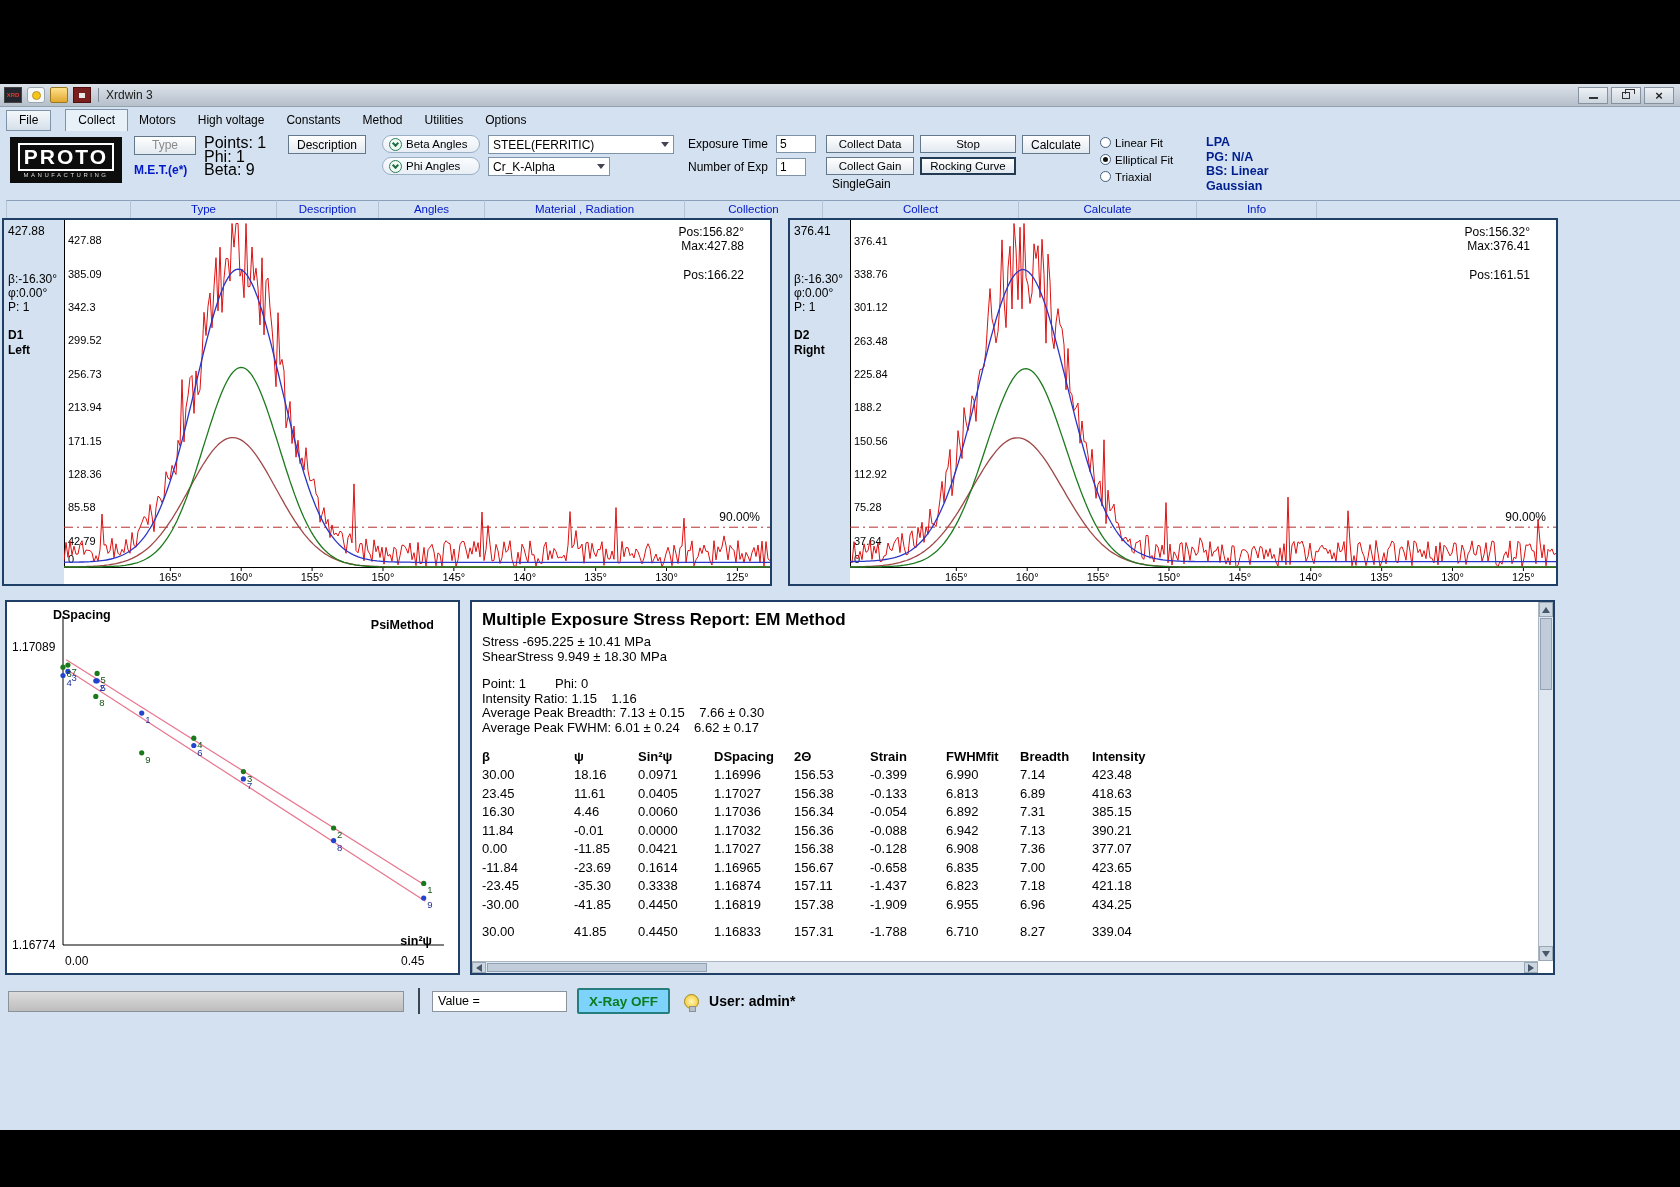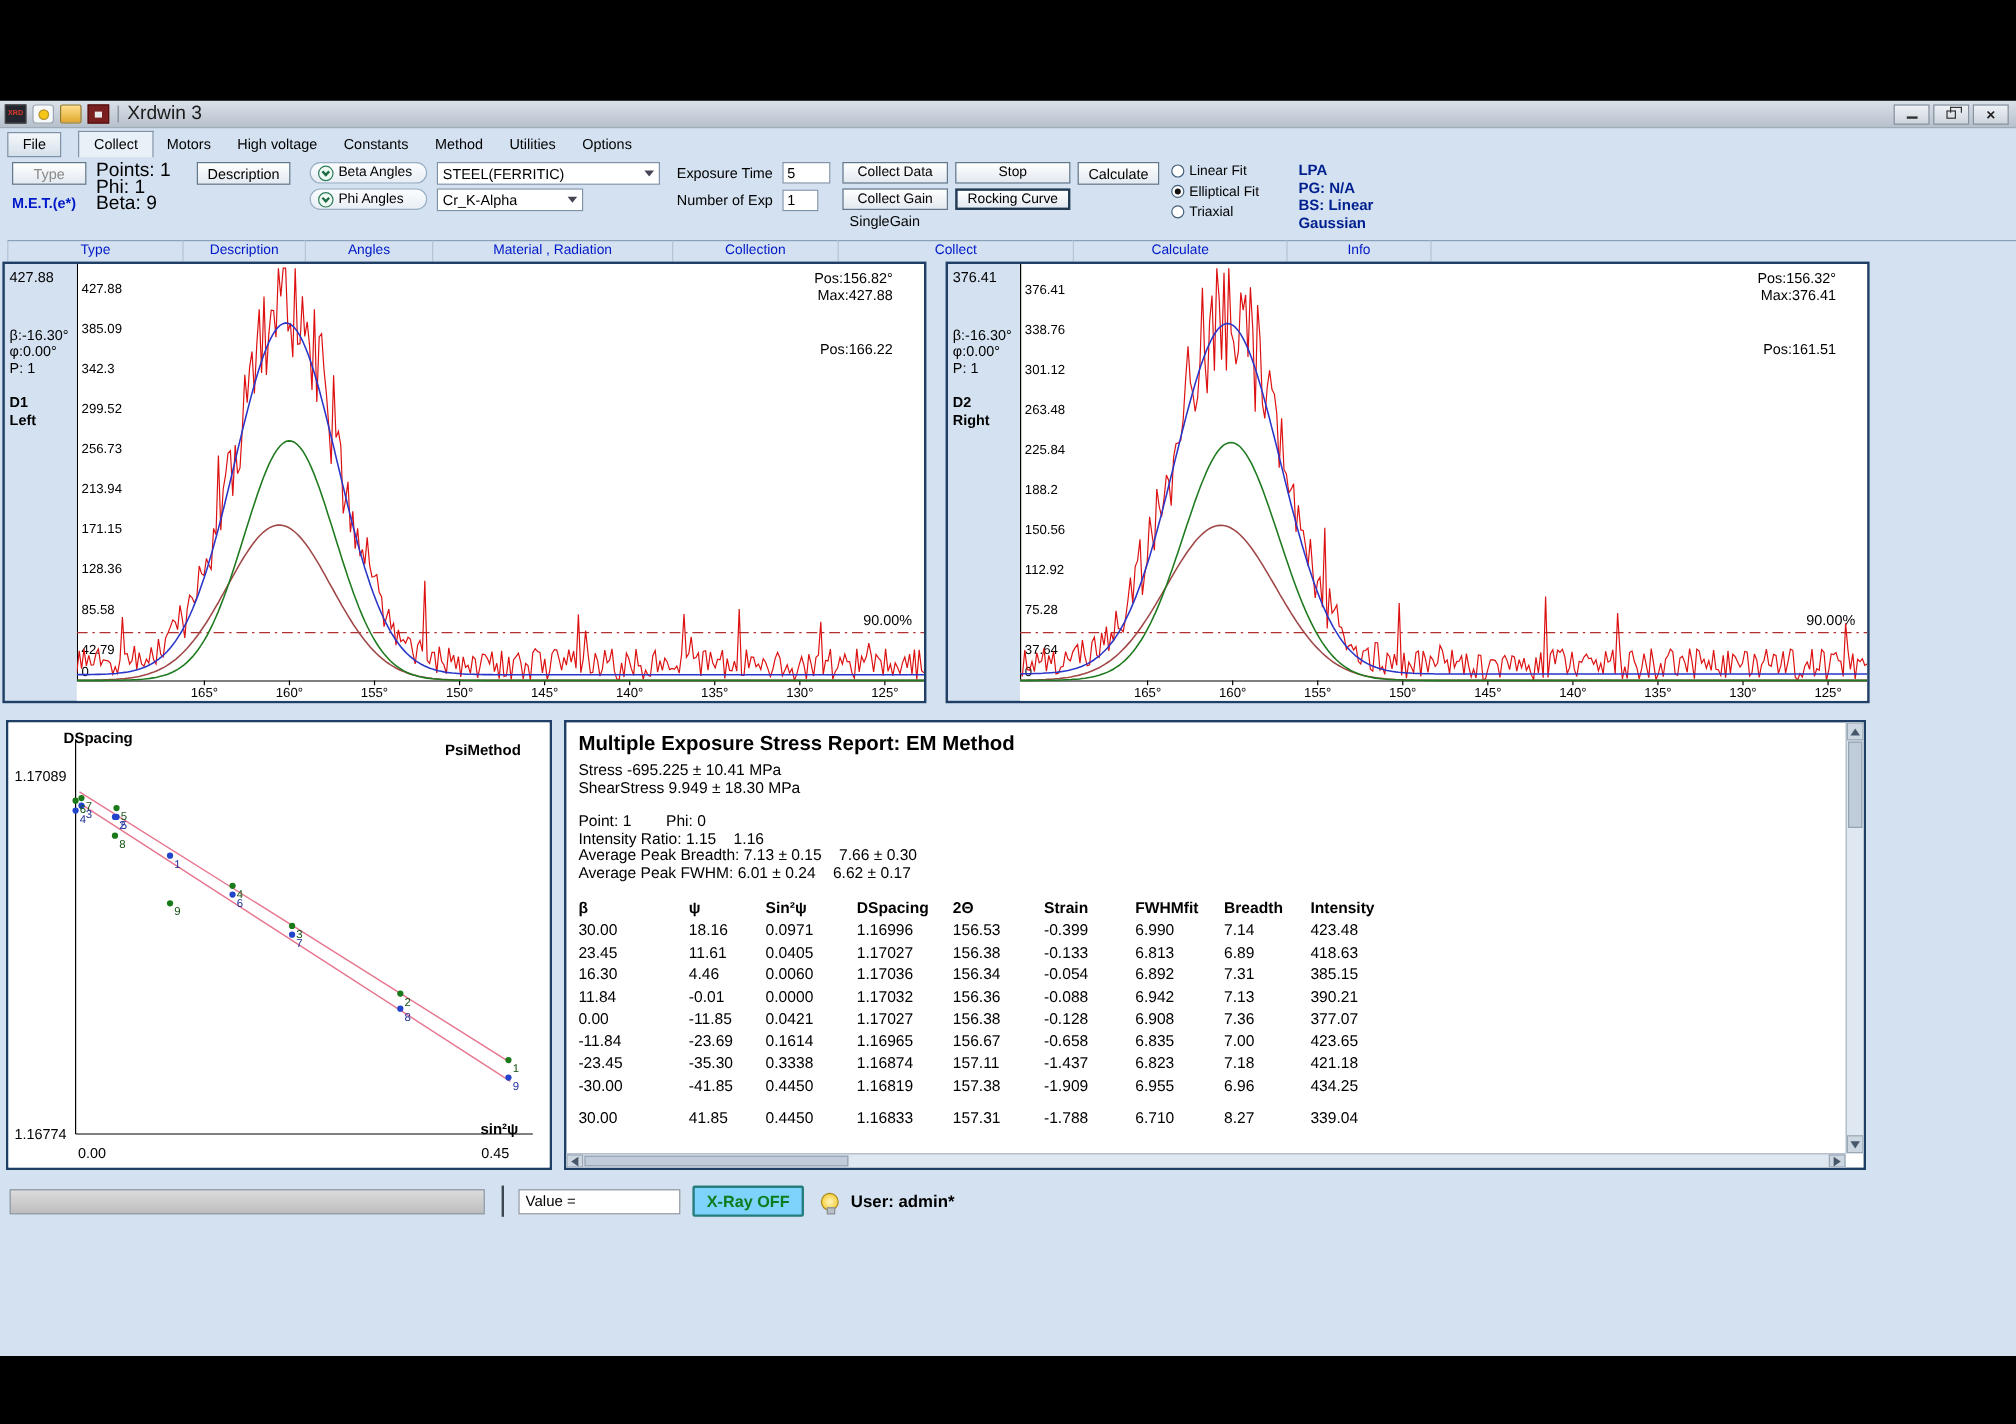--- a/index.html
+++ b/index.html
@@ -9,21 +9,21 @@
   
   .titlebar{height:23px;background:linear-gradient(#dbe1e9,#b6c0cb);display:flex;align-items:center;padding:0 4px;gap:5px;border-bottom:1px solid #93a0ad;}
   .ticon{width:18px;height:16px;display:inline-flex;align-items:center;justify-content:center;font-size:6px;}
   .ticon.xrd{background:#23262e;color:#e03a2a;font-weight:bold;border:1px solid #444;}
   .ticon.bulbw{background:#f6f8fa;border:1px solid #9aa6b2;border-radius:3px;}
   .ticon.bulbw::before{content:'';width:7px;height:7px;border-radius:50%;background:#f5c518;border:1px solid #b8962e;}
   .ticon.folder{background:linear-gradient(#ffe08a,#e0a830);border:1px solid #9a7a20;border-radius:2px;}
   .ticon.save{background:#7a1f1f;border:1px solid #501010;}
   .ticon.save::before{content:'';width:6px;height:5px;background:#e8e8e8;}
   .tsep{width:1px;height:14px;background:#7d8896;margin:0 2px;}
-  .title-text{font-size:16px;color:#1a1a1a;}
+  .title-text{font-size:12px;color:#1a1a1a;}
   .win-buttons{margin-left:auto;display:flex;gap:3px;margin-right:2px;}
   .winbtn{width:30px;height:17px;background:linear-gradient(#eef2f6,#ccd4dd);border:1px solid #8792a0;display:inline-flex;align-items:center;justify-content:center;font-size:12px;color:#222;}
   .glyph-min{width:9px;border-bottom:2px solid #333;height:8px;}
   .glyph-restore{position:relative;width:8px;height:7px;border:1px solid #333;background:transparent;}
   .glyph-restore::before{content:'';position:absolute;left:2px;top:-4px;width:8px;height:4px;border:1px solid #333;border-bottom:none;}
   .glyph-close{font-size:13px;font-weight:bold;line-height:1;}
 
   
   .menubar{height:24px;display:flex;align-items:flex-end;padding:0 6px;background:#d3e1f0;}
   .menu-file{border:1px solid #7f93a8;background:linear-gradient(#f4f8fb,#d6e0ea);padding:2px 12px 3px;font-size:12px;}
@@ -69,21 +69,21 @@
 
   
   .charts-row{display:flex;gap:16px;padding-left:2px;margin-top:0;}
   .chart-panel{width:770px;height:368px;border:2px solid #1f3f66;background:#d3e1f0;display:flex;overflow:hidden;}
   .chart-info{width:60px;font-size:12px;padding:4px 0 0 4px;color:#000;}
   .ci-max{margin-bottom:34px;}
   .ci-angles{line-height:14px;margin-bottom:14px;}
   .ci-det{font-weight:bold;line-height:15px;}
   .chart-plot{position:relative;width:706px;height:364px;background:#fff;}
   .anno{position:absolute;right:26px;font-size:12px;color:#000;}
-  .anno.a1{top:5px;} .anno.a2{top:19px;} .anno.a3{top:64px;}
+  .anno.a1{top:5px;} .anno.a2{top:19px;} .anno.a3{top:48px;}
 
   
   .bottom-row{display:flex;gap:10px;padding-left:5px;margin-top:14px;}
   .psi-panel{position:relative;width:455px;height:375px;border:2px solid #1f3f66;background:#fff;}
   .psi-lab{position:absolute;font-size:12px;color:#000;}
   .psi-dspacing{left:46px;top:6px;font-weight:bold;font-size:12.5px;}
   .psi-ytop{left:5px;top:38px;}
   .psi-method{right:24px;top:16px;font-weight:bold;font-size:12.5px;}
   .psi-ybottom{left:5px;top:336px;}
   .psi-x0{left:58px;top:352px;}
@@ -163,20 +163,29 @@
     <span class="menu-tab">Collect</span>
     <span class="menu-item">Motors</span>
     <span class="menu-item">High voltage</span>
     <span class="menu-item">Constants</span>
     <span class="menu-item">Method</span>
     <span class="menu-item">Utilities</span>
     <span class="menu-item">Options</span>
   </div>
 
   <div class="toolbar">
+    <div class="tsection sec-logo">
+      <div class="content">
+        <div class="proto-logo">
+          <div class="proto-main">PROTO</div>
+          <div class="proto-sub">MANUFACTURING</div>
+        </div>
+      </div>
+      <div class="slabel"></div>
+    </div>
 
     <div class="tsection sec-type">
       <div class="content type-grid">
         <div>
           <span class="btn btn-type">Type</span>
           <div class="met">M.E.T.(e*)</div>
         </div>
         <div class="type-stats">
           <div>Points: 1</div>
           <div>Phi: 1</div>

